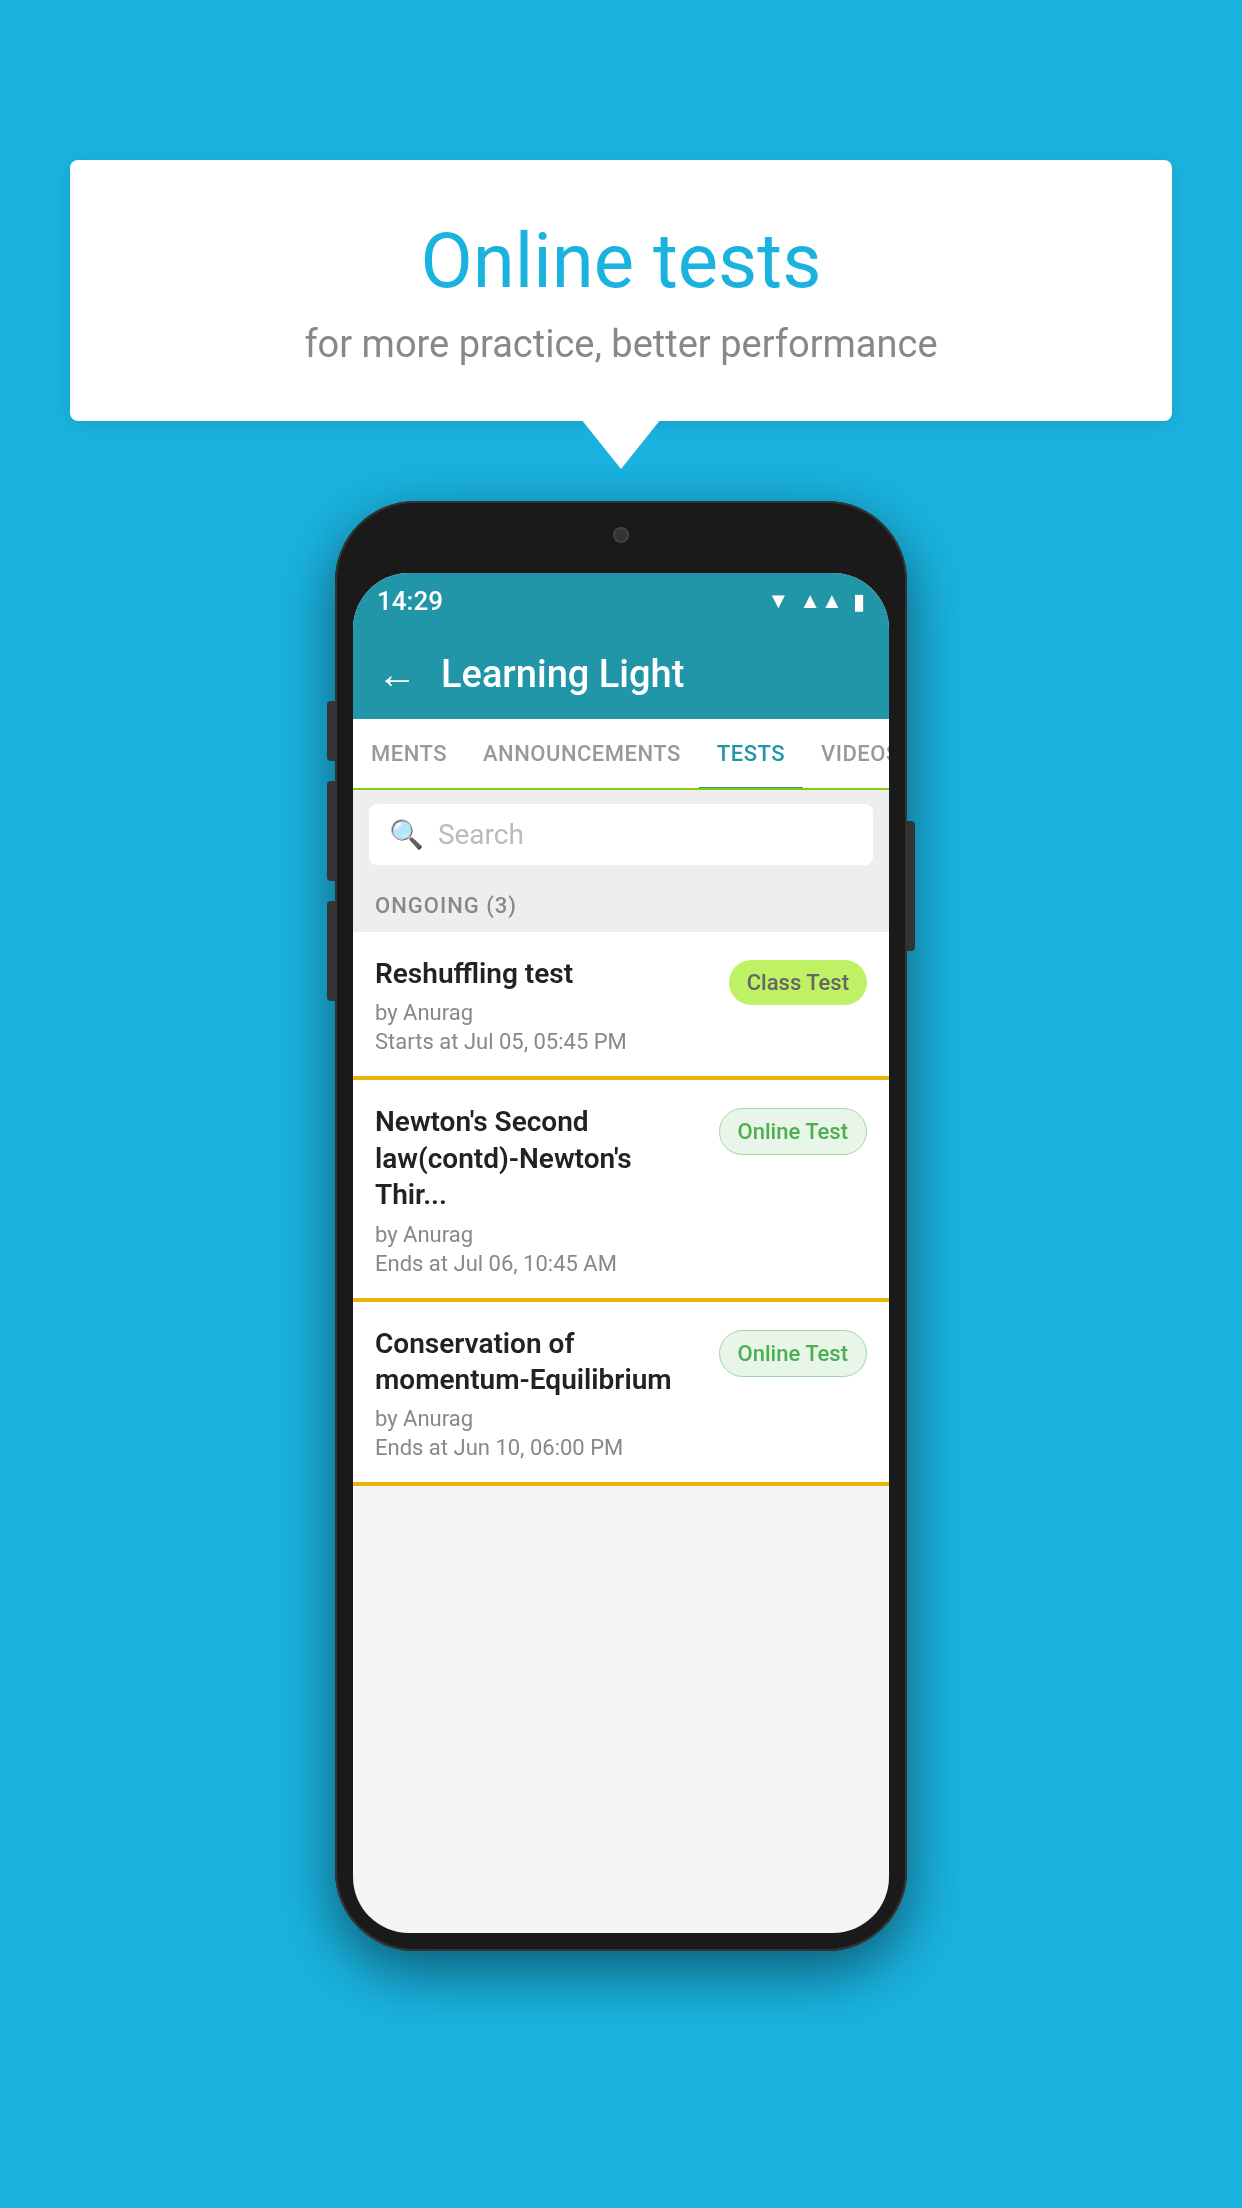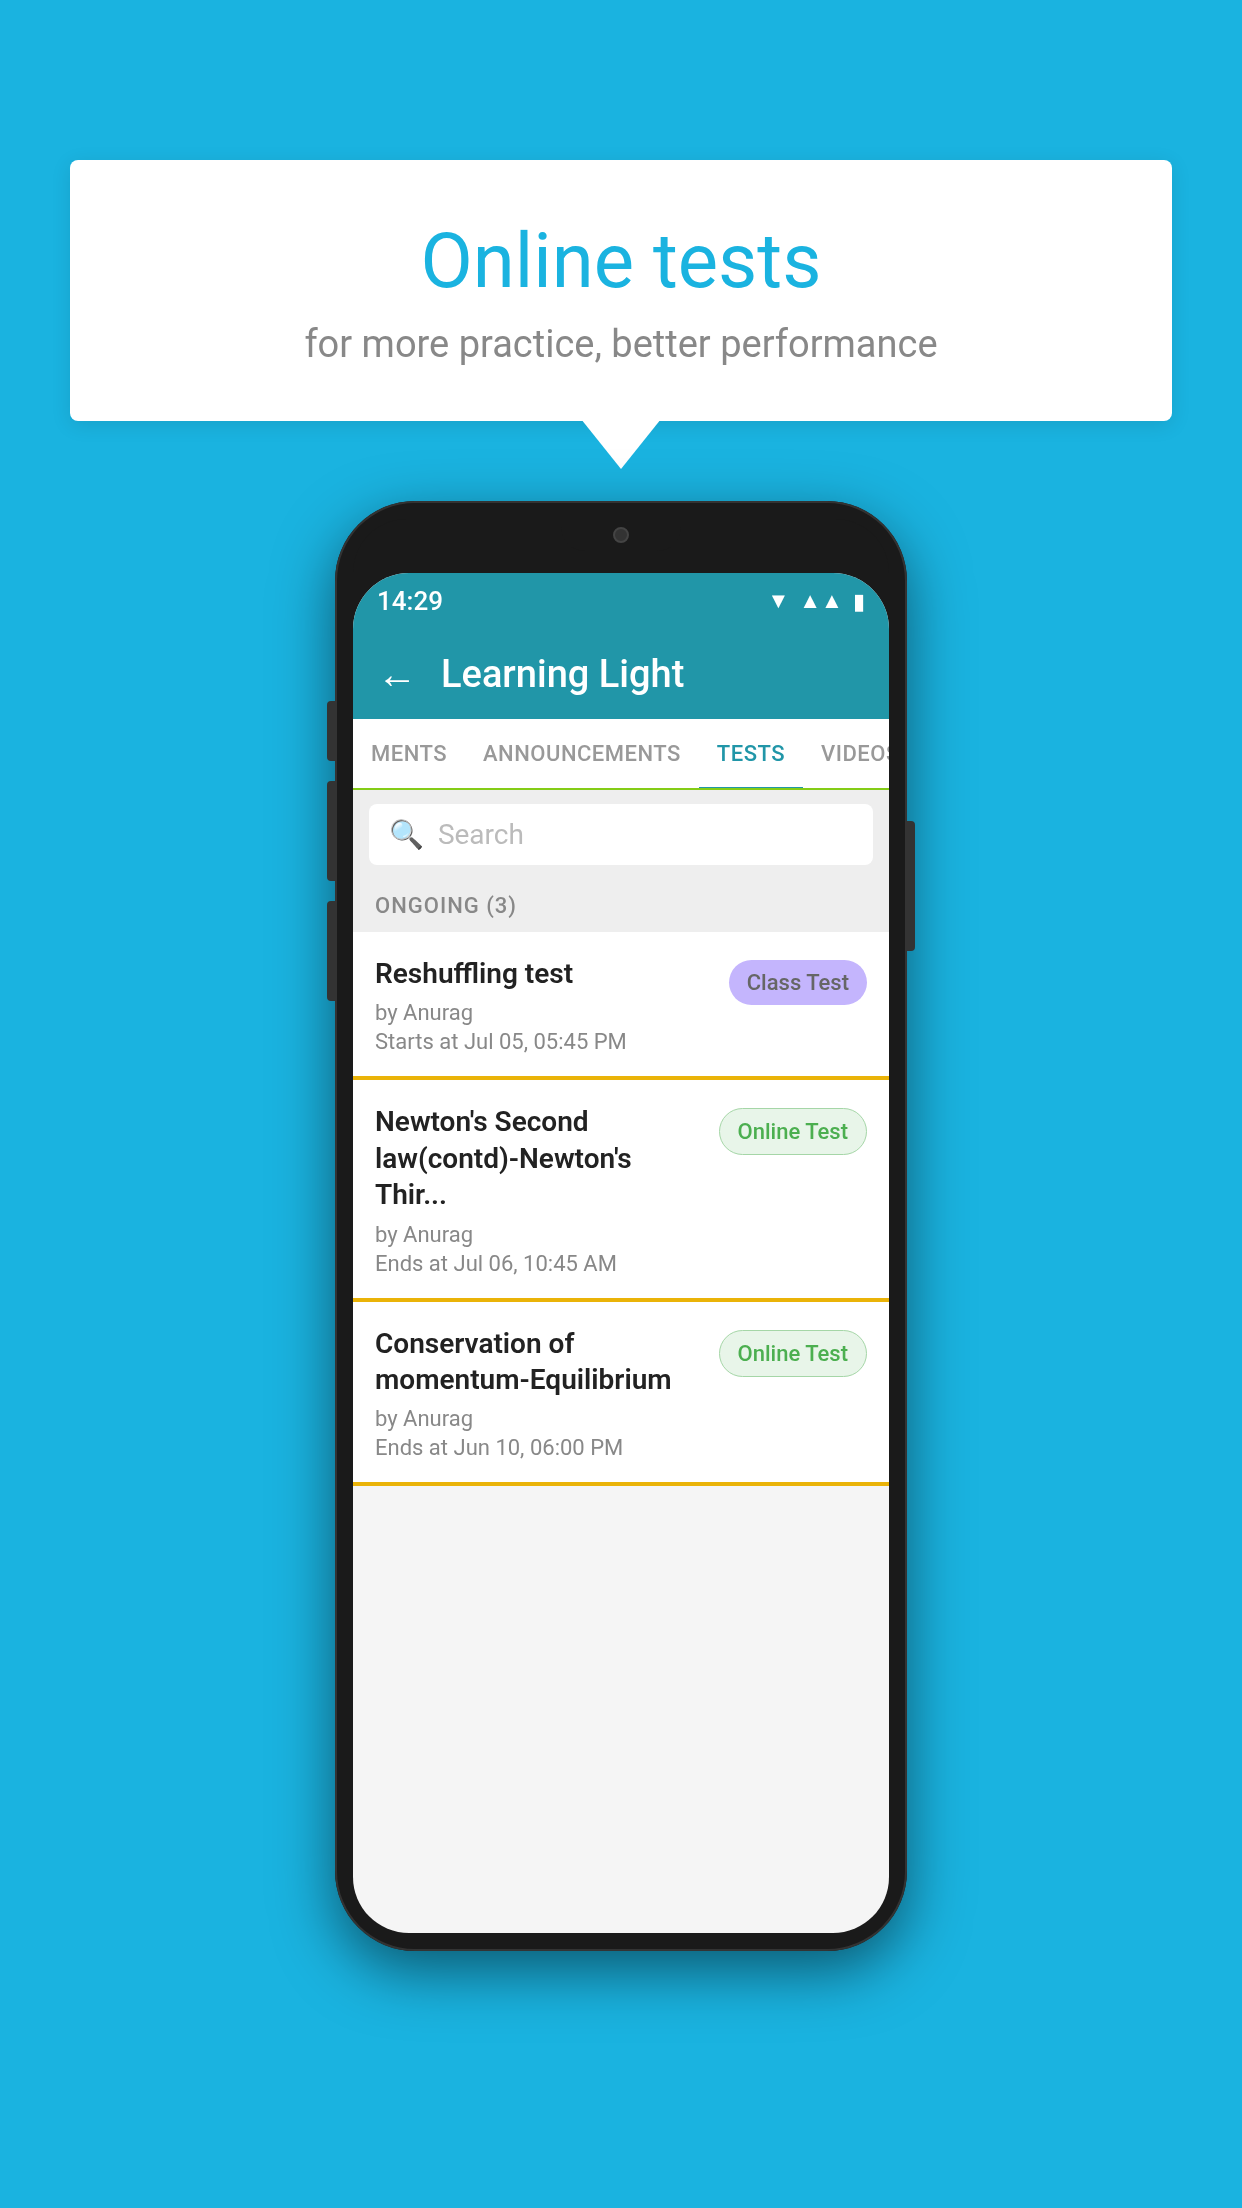--- a/index.html
+++ b/index.html
@@ -278,21 +278,21 @@
     .test-badge {
       border-radius: 30px;
       padding: 10px 18px;
       font-size: 22px;
       font-weight: 500;
       white-space: nowrap;
       margin-top: 4px;
     }
 
     .badge-class {
-      background: #c4b5fd;
+      background: #bef264;
       color: #666;
     }
 
     .badge-online {
       background: #e8f5e9;
       color: #4caf50;
       border: 1px solid #a5d6a7;
     }
 
     

